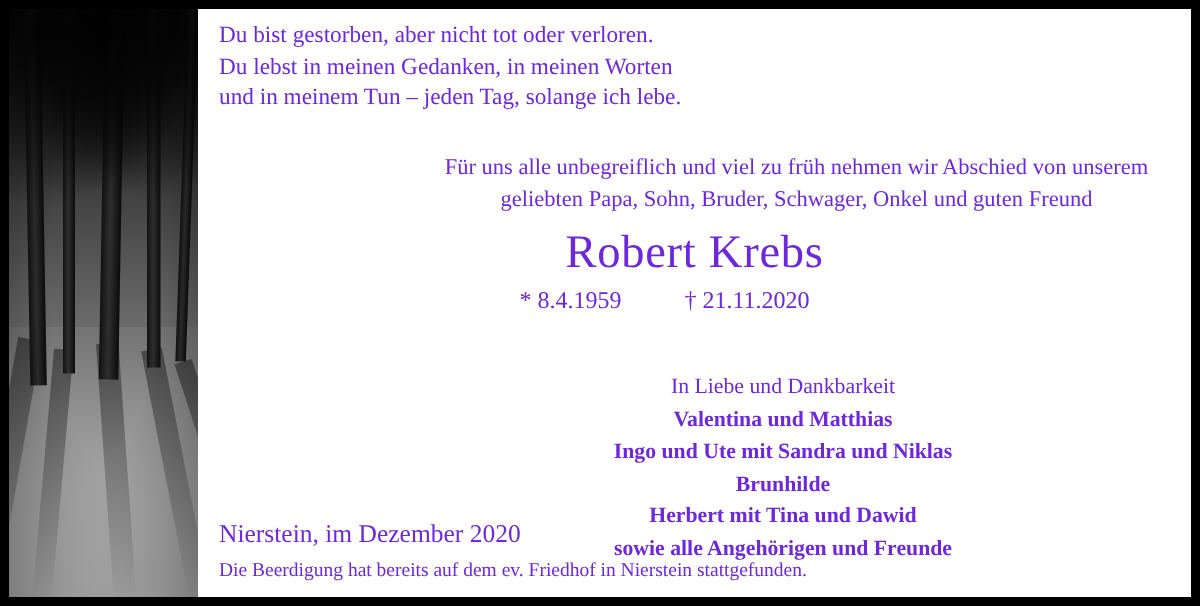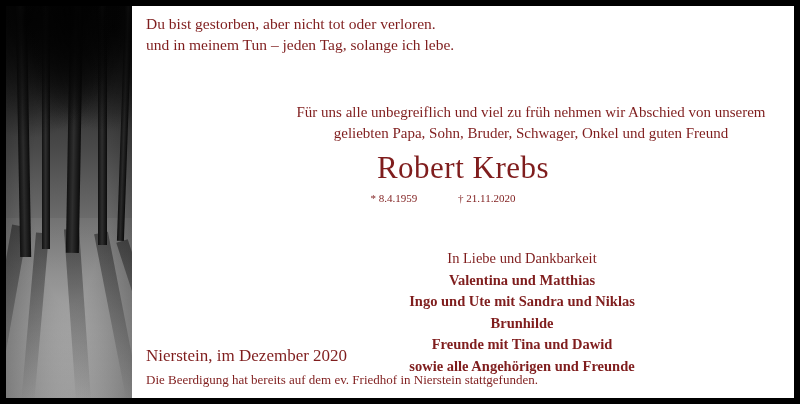--- a/index.html
+++ b/index.html
@@ -112,21 +112,21 @@
     background: radial-gradient(ellipse at 50% 45%, rgba(0,0,0,0) 40%, rgba(0,0,0,0.35) 100%);
   }
 
   
   .content {
     position: absolute;
     left: 132px;
     top: 6px;
     width: 662px;
     height: 392px;
-    color: #7f1d1d;
+    color: #6d28d9;
   }
 
   .poem {
     position: absolute;
     left: 14px;
     top: 8px;
     width: 520px;
     font-size: 15.5px;
     line-height: 20.5px;
   }
@@ -152,21 +152,21 @@
     font-weight: normal;
     letter-spacing: 0.5px;
   }
 
   .dates {
     position: absolute;
     left: 0;
     top: 186px;
     width: 622px;
     text-align: center;
-    font-size: 11px;
+    font-size: 16px;
   }
   .dates .birth { margin-right: 38px; }
 
   .family {
     position: absolute;
     right: 62px;
     top: 214px;
     width: 420px;
     text-align: center;
     font-size: 14.5px;
@@ -207,20 +207,21 @@
     <div class="trunk t4"></div>
     <div class="trunk t5"></div>
     <div class="canopy"></div>
     <div class="vignette"></div>
   </div>
 
   <div class="content">
 
     <div class="poem">
       <div>Du bist gestorben, aber nicht tot oder verloren.</div>
+      <div>Du lebst in meinen Gedanken, in meinen Worten</div>
       <div>und in meinem Tun – jeden Tag, solange ich lebe.</div>
     </div>
 
     <div class="intro">
       <div>Für uns alle unbegreiflich und viel zu früh nehmen wir Abschied von unserem</div>
       <div>geliebten Papa, Sohn, Bruder, Schwager, Onkel und guten Freund</div>
     </div>
 
     <div class="name">Robert Krebs</div>
 
@@ -233,21 +234,21 @@
         <span>†</span>
         <span>21.11.2020</span>
       </span>
     </div>
 
     <div class="family">
       <div class="lead">In Liebe und Dankbarkeit</div>
       <div>Valentina und Matthias</div>
       <div>Ingo und Ute mit Sandra und Niklas</div>
       <div>Brunhilde</div>
-      <div>Freunde mit Tina und Dawid</div>
+      <div>Herbert mit Tina und Dawid</div>
       <div>sowie alle Angehörigen und Freunde</div>
     </div>
 
     <div class="place">Nierstein, im Dezember 2020</div>
     <div class="funeral">Die Beerdigung hat bereits auf dem ev. Friedhof in Nierstein stattgefunden.</div>
 
   </div>
 
   <div class="frame"></div>
 </div>

